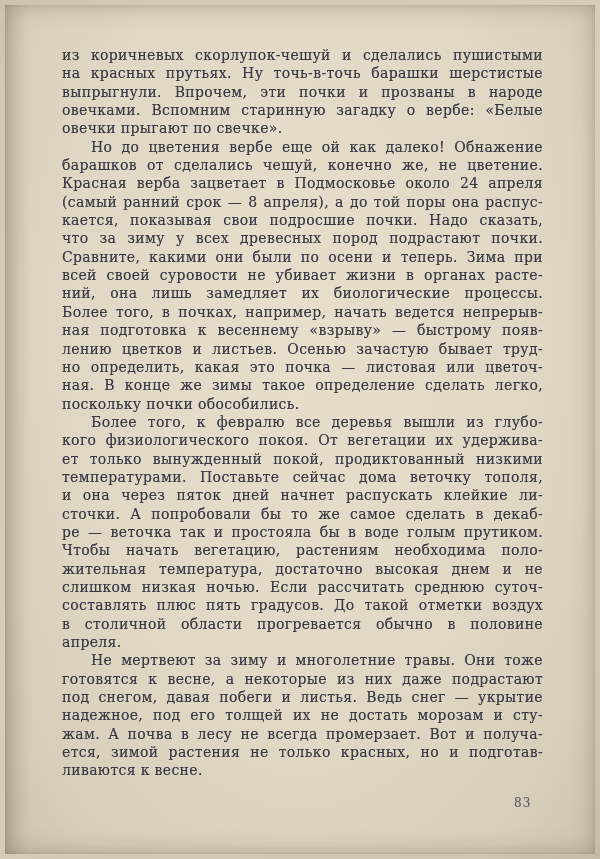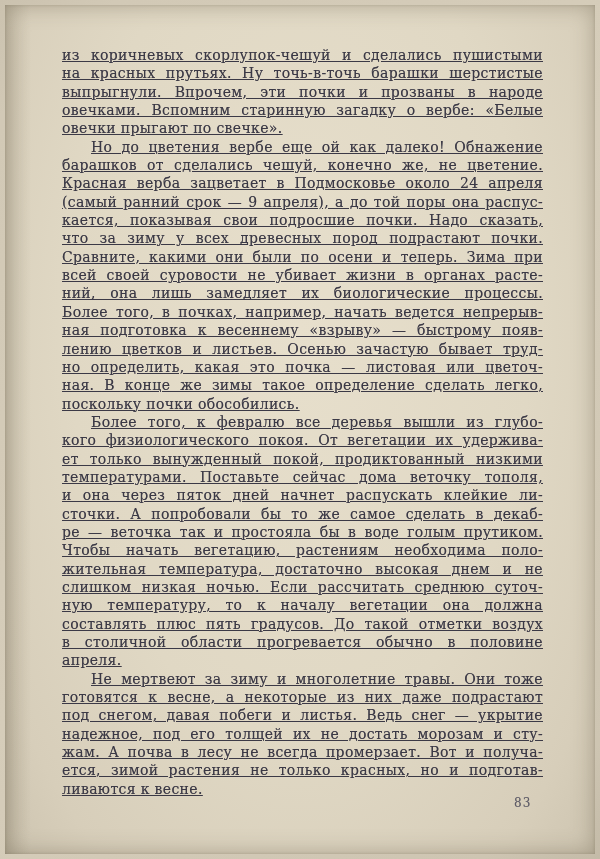--- a/index.html
+++ b/index.html
@@ -35,21 +35,20 @@
     top: 41px;
     width: 481px;
     color: #3b3946;
     font-size: 14px;
     line-height: 18.35px;
     letter-spacing: 0.35px;
     text-shadow: 0 0 0.4px rgba(59, 57, 70, 0.55);
   }
   .para {
     margin: 0;
-    text-decoration: underline;
   }
   .line {
     height: 18.35px;
     overflow: hidden;
     text-align: justify;
   }
   .line::after {
     content: "";
     display: inline-block;
     width: 100%;
@@ -95,21 +94,21 @@
           <div class="line">из коричневых скорлупок-чешуй и сделались пушистыми</div>
           <div class="line">на красных прутьях. Ну точь-в-точь барашки шерстистые</div>
           <div class="line">выпрыгнули. Впрочем, эти почки и прозваны в народе</div>
           <div class="line">овечками. Вспомним старинную загадку о вербе: «Белые</div>
           <div class="line last">овечки прыгают по свечке».</div>
         </div>
         <div class="para">
           <div class="line indent">Но до цветения вербе еще ой как далеко! Обнажение</div>
           <div class="line">барашков от сделались чешуй, конечно же, не цветение.</div>
           <div class="line">Красная верба зацветает в Подмосковье около 24 апреля</div>
-          <div class="line">(самый ранний срок — 9 апреля), а до той поры она распус-</div>
+          <div class="line">(самый ранний срок — 8 апреля), а до той поры она распус-</div>
           <div class="line">кается, показывая свои подросшие почки. Надо сказать,</div>
           <div class="line">что за зиму у всех древесных пород подрастают почки.</div>
           <div class="line">Сравните, какими они были по осени и теперь. Зима при</div>
           <div class="line">всей своей суровости не убивает жизни в органах расте-</div>
           <div class="line">ний, она лишь замедляет их биологические процессы.</div>
           <div class="line">Более того, в почках, например, начать ведется непрерыв-</div>
           <div class="line">ная подготовка к весеннему «взрыву» — быстрому появ-</div>
           <div class="line">лению цветков и листьев. Осенью зачастую бывает труд-</div>
           <div class="line">но определить, какая это почка — листовая или цветоч-</div>
           <div class="line">ная. В конце же зимы такое определение сделать легко,</div>
@@ -119,21 +118,20 @@
           <div class="line indent">Более того, к февралю все деревья вышли из глубо-</div>
           <div class="line">кого физиологического покоя. От вегетации их удержива-</div>
           <div class="line">ет только вынужденный покой, продиктованный низкими</div>
           <div class="line">температурами. Поставьте сейчас дома веточку тополя,</div>
           <div class="line">и она через пяток дней начнет распускать клейкие ли-</div>
           <div class="line">сточки. А попробовали бы то же самое сделать в декаб-</div>
           <div class="line">ре — веточка так и простояла бы в воде голым прутиком.</div>
           <div class="line">Чтобы начать вегетацию, растениям необходима поло-</div>
           <div class="line">жительная температура, достаточно высокая днем и не</div>
           <div class="line">слишком низкая ночью. Если рассчитать среднюю суточ-</div>
-          <div class="line">ную температуру, то к началу вегетации она должна</div>
           <div class="line">составлять плюс пять градусов. До такой отметки воздух</div>
           <div class="line">в столичной области прогревается обычно в половине</div>
           <div class="line last">апреля.</div>
         </div>
         <div class="para">
           <div class="line indent">Не мертвеют за зиму и многолетние травы. Они тоже</div>
           <div class="line">готовятся к весне, а некоторые из них даже подрастают</div>
           <div class="line">под снегом, давая побеги и листья. Ведь снег — укрытие</div>
           <div class="line">надежное, под его толщей их не достать морозам и сту-</div>
           <div class="line">жам. А почва в лесу не всегда промерзает. Вот и получа-</div>

